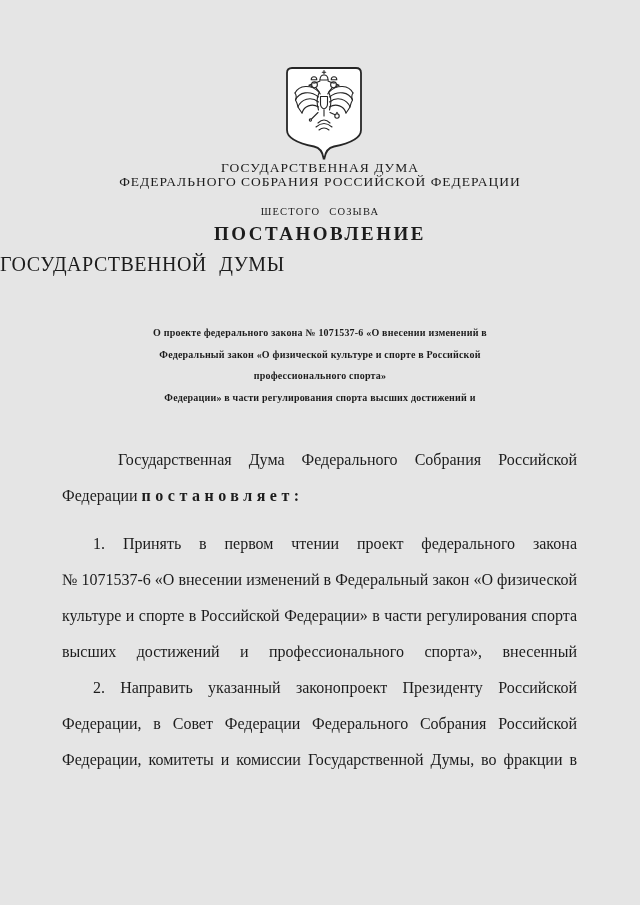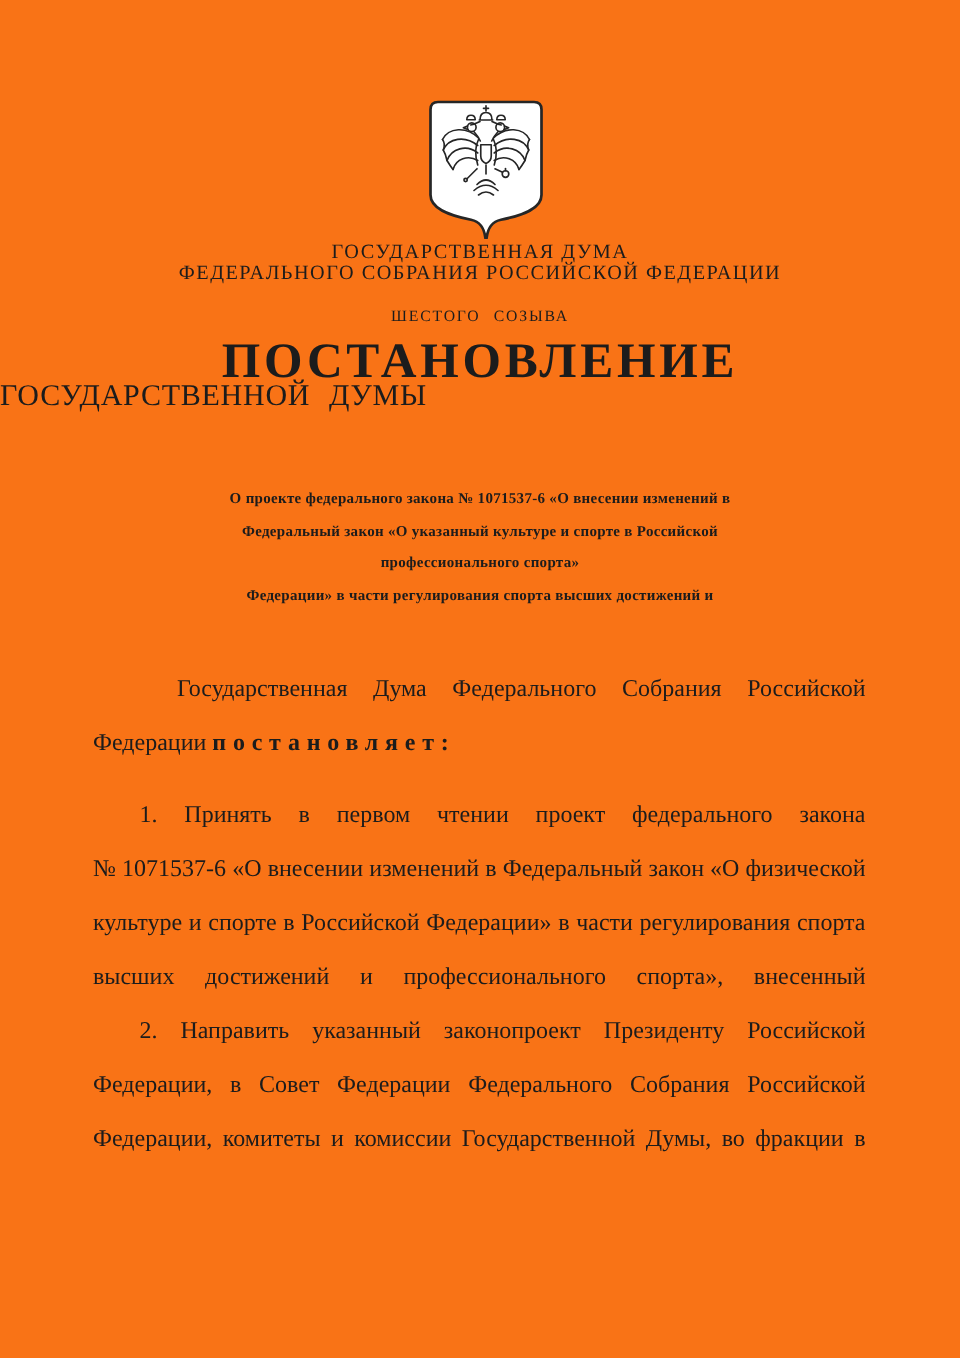--- a/index.html
+++ b/index.html
@@ -1,33 +1,33 @@
 <!DOCTYPE html>
 <html><head>
 <meta charset="utf-8">
 <style>
   html,body { margin:0; padding:0; }
   body {
     width:640px; height:905px; background:#ffffff; position:relative;
     font-family:"Liberation Serif","DejaVu Serif",serif; color:#1c1c1c;
     -webkit-font-smoothing:antialiased; overflow:hidden;
   }
-  .page { position:absolute; inset:0; background:#f97316; }
+  .page { position:absolute; inset:0; background:#e5e5e5; }
 
   .emblem { position:absolute; top:66px; left:285px; width:78px; height:95px; }
 
   .org {
     position:absolute; top:161px; left:0; width:640px; text-align:center;
     font-size:13.5px; line-height:14.4px; letter-spacing:1px; white-space:nowrap;
   }
   .org .l3 { font-size:10.5px; letter-spacing:1.2px; word-spacing:5px; margin-top:15px; }
 
   .doc-type {
     position:absolute; top:223px; left:0; width:640px; text-align:center;
-    font-size:33px; font-weight:bold; letter-spacing:2.5px; white-space:nowrap;
+    font-size:19px; font-weight:bold; letter-spacing:2.5px; white-space:nowrap;
   }
   .doc-issuer {
     position:absolute; top:253px; left:0; width:640px; text-align:left;
     font-size:20px; letter-spacing:0.5px; word-spacing:7px; white-space:nowrap;
   }
 
   .subject {
     position:absolute; top:322px; left:62px; width:516px; text-align:center;
     font-weight:bold; font-size:10px; line-height:21.7px; letter-spacing:0.2px;
   }
@@ -99,21 +99,21 @@
     <div>ГОСУДАРСТВЕННАЯ ДУМА</div>
     <div>ФЕДЕРАЛЬНОГО СОБРАНИЯ РОССИЙСКОЙ ФЕДЕРАЦИИ</div>
     <div class="l3">ШЕСТОГО СОЗЫВА</div>
   </div>
 
   <div class="doc-type">ПОСТАНОВЛЕНИЕ</div>
   <div class="doc-issuer">ГОСУДАРСТВЕННОЙ ДУМЫ</div>
 
   <div class="subject">
     <div>О проекте федерального закона № 1071537-6 «О внесении изменений в</div>
-    <div>Федеральный закон «О указанный культуре и спорте в Российской</div>
+    <div>Федеральный закон «О физической культуре и спорте в Российской</div>
     <div>профессионального спорта»</div>
     <div>Федерации» в части регулирования спорта высших достижений и</div>
   </div>
 
   <div class="bodytext">
 
     <div>
       <div class="bline indent1">Государственная Дума Федерального Собрания Российской</div>
       <div class="bline last"><span>Федерации </span><span class="emphasis">постановляет:</span></div>
     </div>

